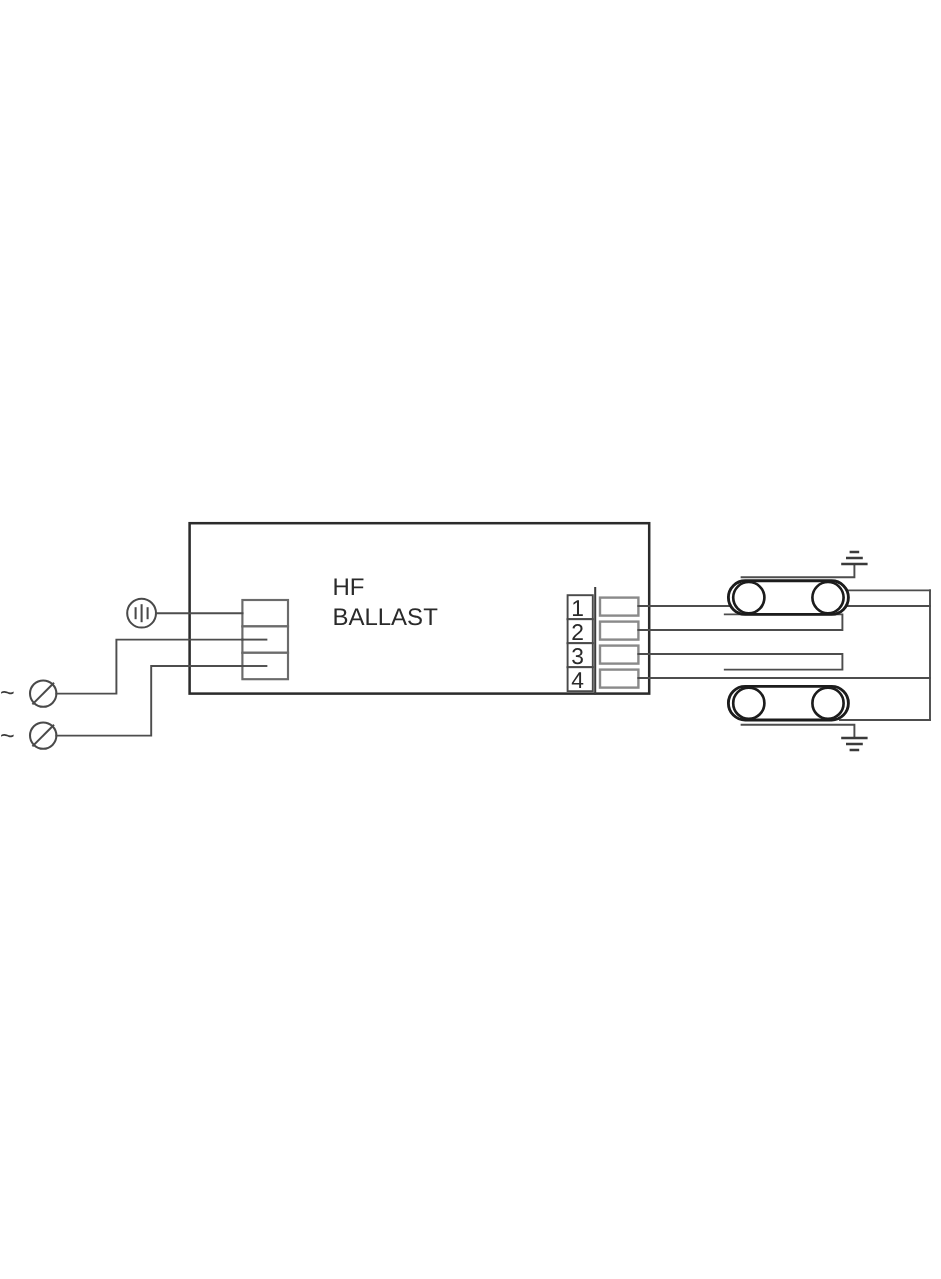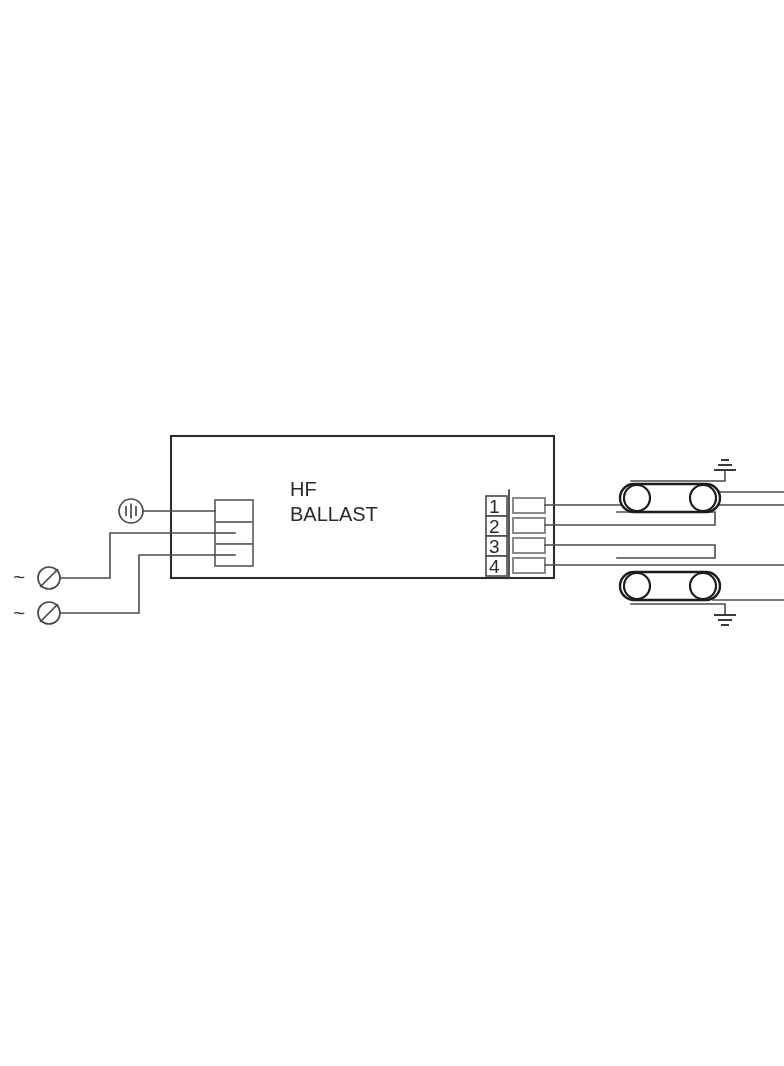--- a/index.html
+++ b/index.html
@@ -10,21 +10,21 @@
   }
   body {
     width: 784px;
     height: 1066px;
     position: relative;
     overflow: hidden;
     font-family: "Liberation Sans", sans-serif;
   }
   #diagram-root {
     position: absolute;
-    left: 13px;
+    left: 0;
     top: 0;
     width: 744px;
     height: 1066px;
   }
   svg#wiring-svg {
     display: block;
     width: 784px;
     height: 1066px;
   }
   .wire {

